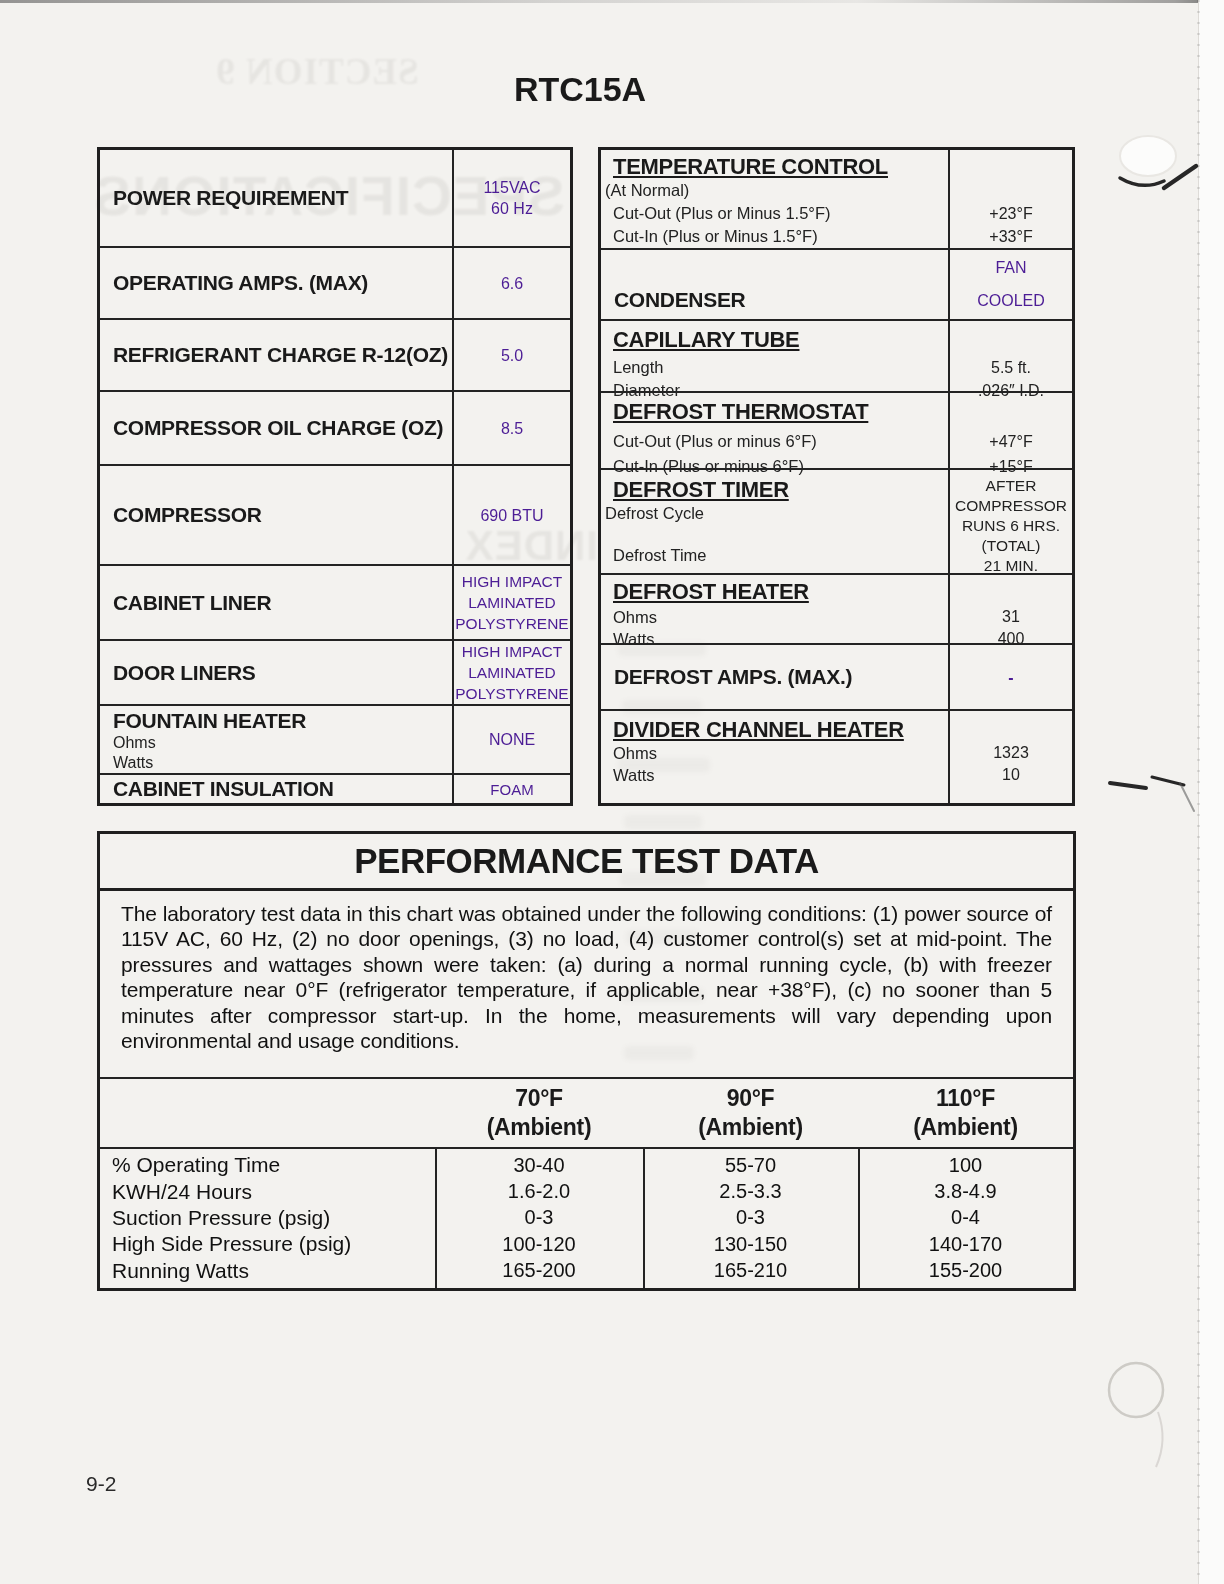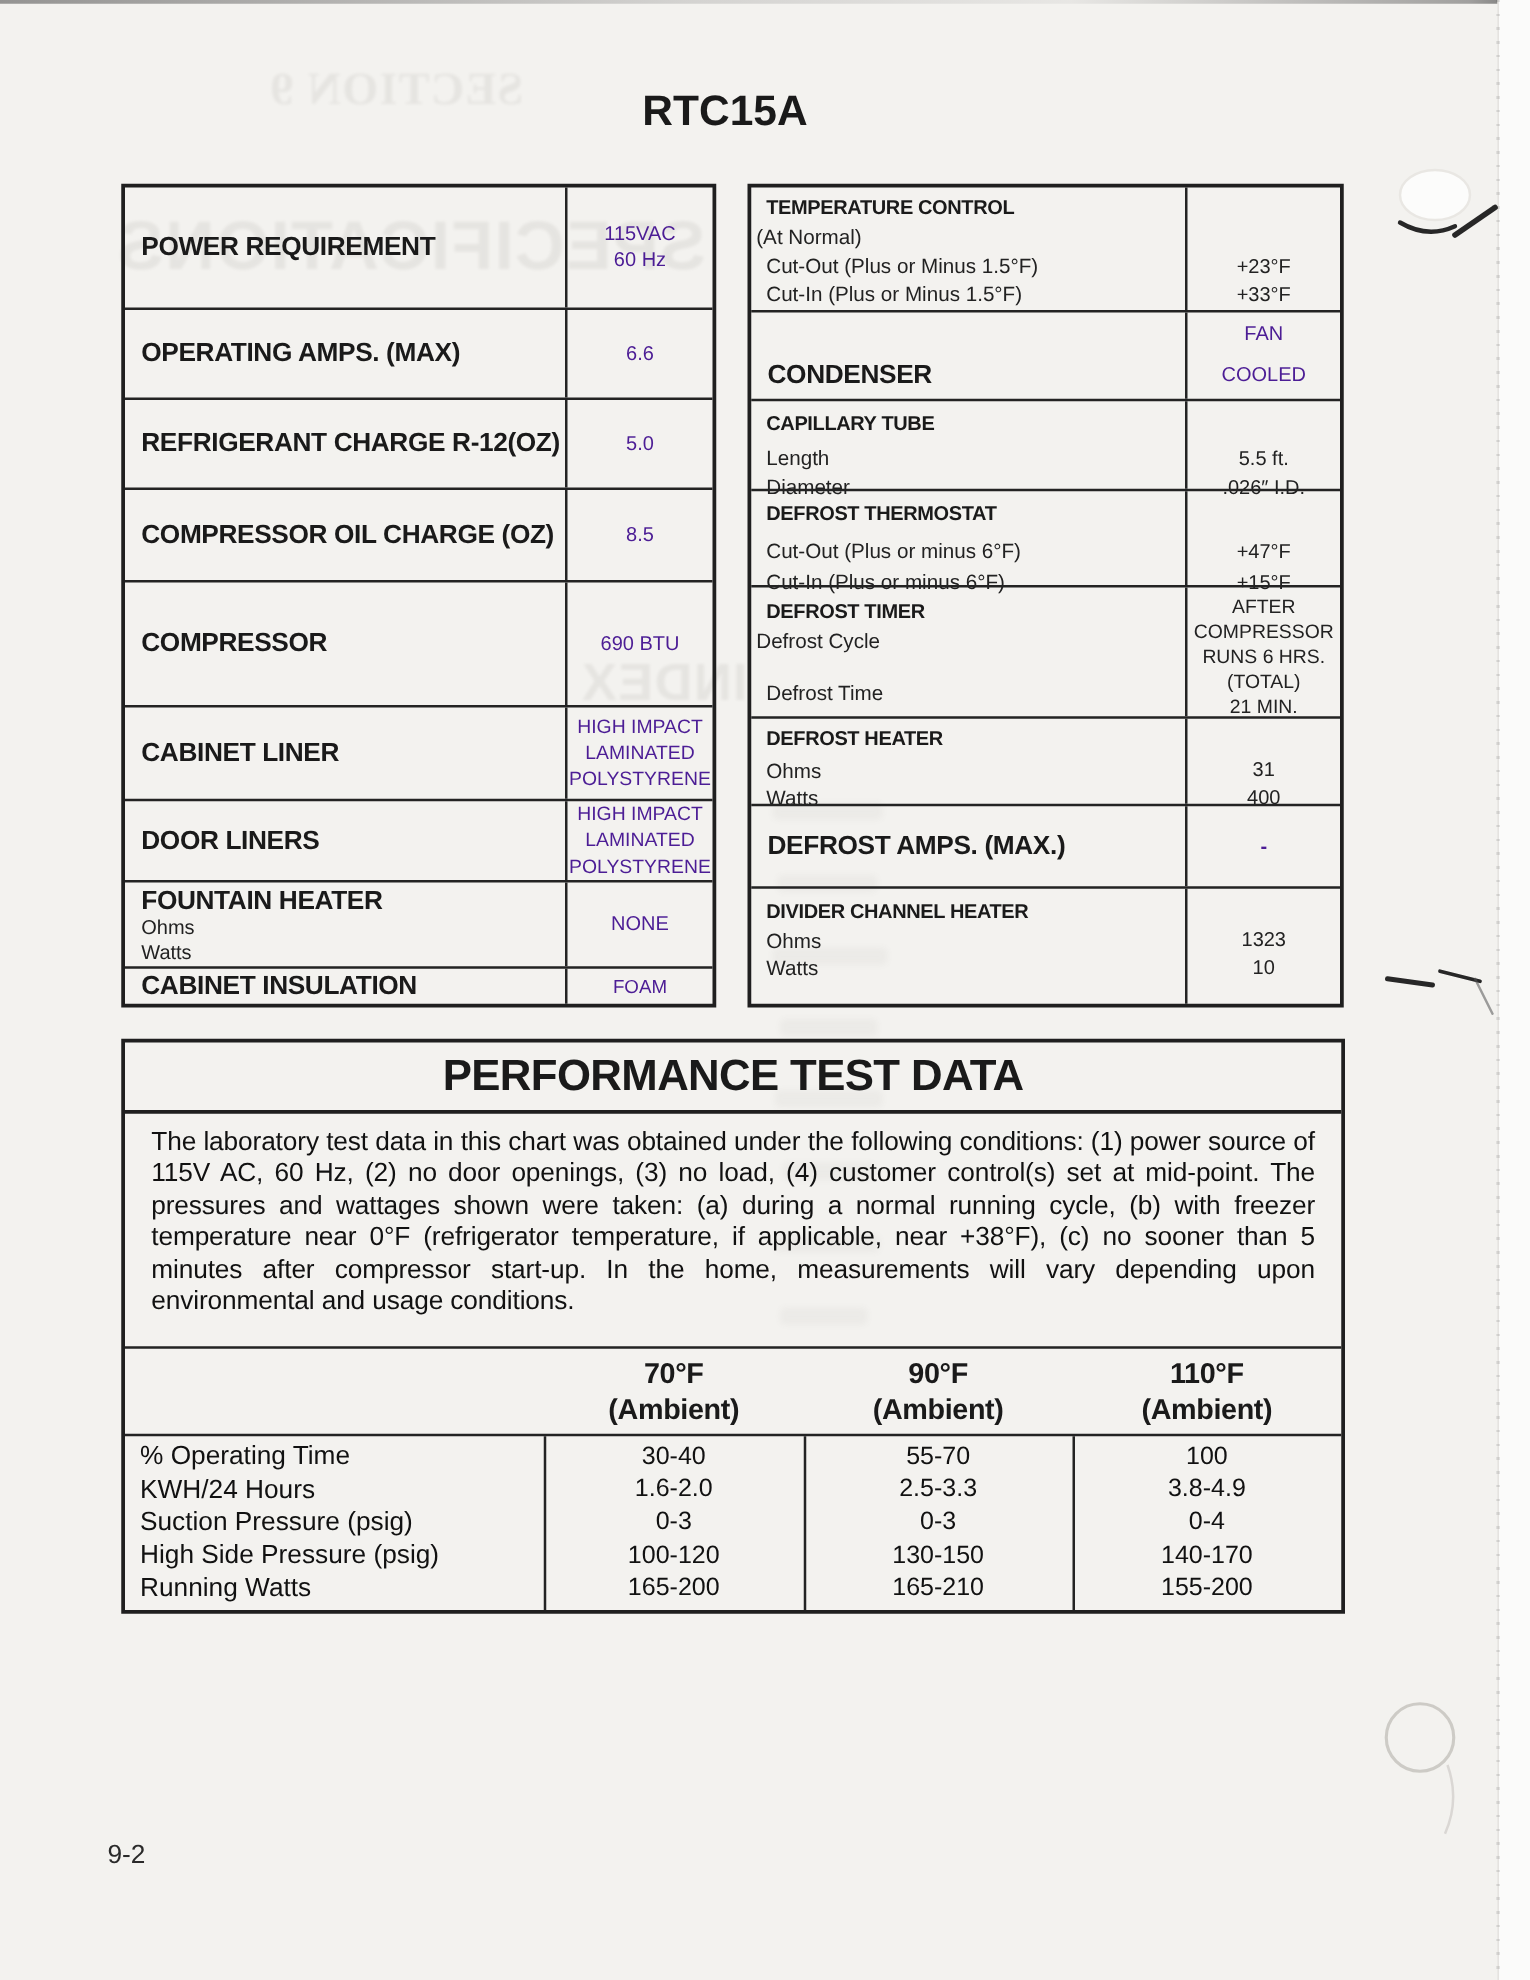--- a/index.html
+++ b/index.html
@@ -43,21 +43,21 @@
   .spec-right .srow::before { left:347px; }
 
   .cl { width:352px; display:flex; flex-direction:column; justify-content:center; padding-left:13px; }
   .cv { flex:1; margin-left:2px; display:flex; flex-direction:column; justify-content:center;
         align-items:center; text-align:center; font-size:16px; line-height:21px; color:#4c1d95; }
   .biglbl { font-size:21px; font-weight:bold; letter-spacing:-0.3px; line-height:24px; }
   .smallval { font-size:15.5px; line-height:21px; }
   .sublbl { font-size:16px; line-height:20px; font-weight:normal; color:#222; }
 
   
-  .rt-title { font-size:16px; font-weight:bold; letter-spacing:-0.3px; line-height:24px; padding:5px 0 0 12px; }
+  .rt-title { font-size:22px; font-weight:bold; letter-spacing:-0.3px; line-height:24px; padding:5px 0 0 12px;text-decoration:underline; }
   .rt-note  { font-size:16.5px; line-height:23px; padding-left:4px; color:#222; }
   .item { display:flex; }
   .spec-right .item .iname { width:349px; padding-left:12px; font-size:16.5px; color:#222; }
   .spec-right .item .ival  { flex:1; text-align:center; font-size:16px; color:#222; }
   .lh23 .iname,.lh23 .ival { line-height:23px; }
   .lh25 .iname,.lh25 .ival { line-height:25px; }
   .lh22 .iname,.lh22 .ival { line-height:22px; }
   .timer-val { position:absolute; left:349px; right:0; top:6px; text-align:center;
     font-size:15.5px; line-height:20px; color:#222; }
   .timer-bottom { position:absolute; left:12px; bottom:8px; font-size:16.5px; color:#222; }

